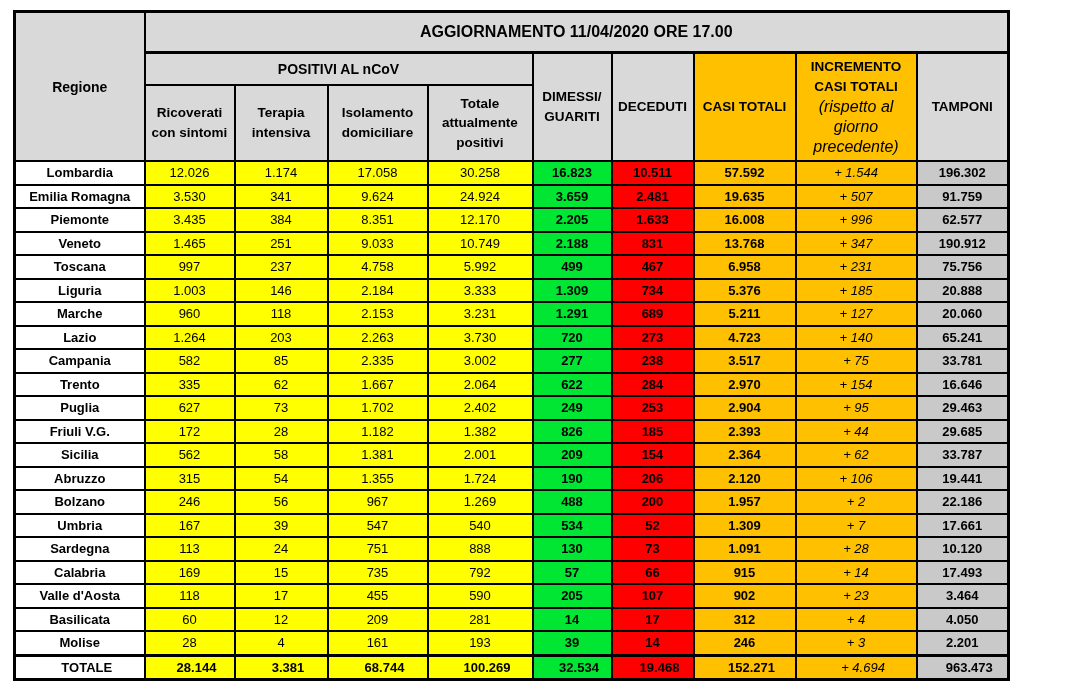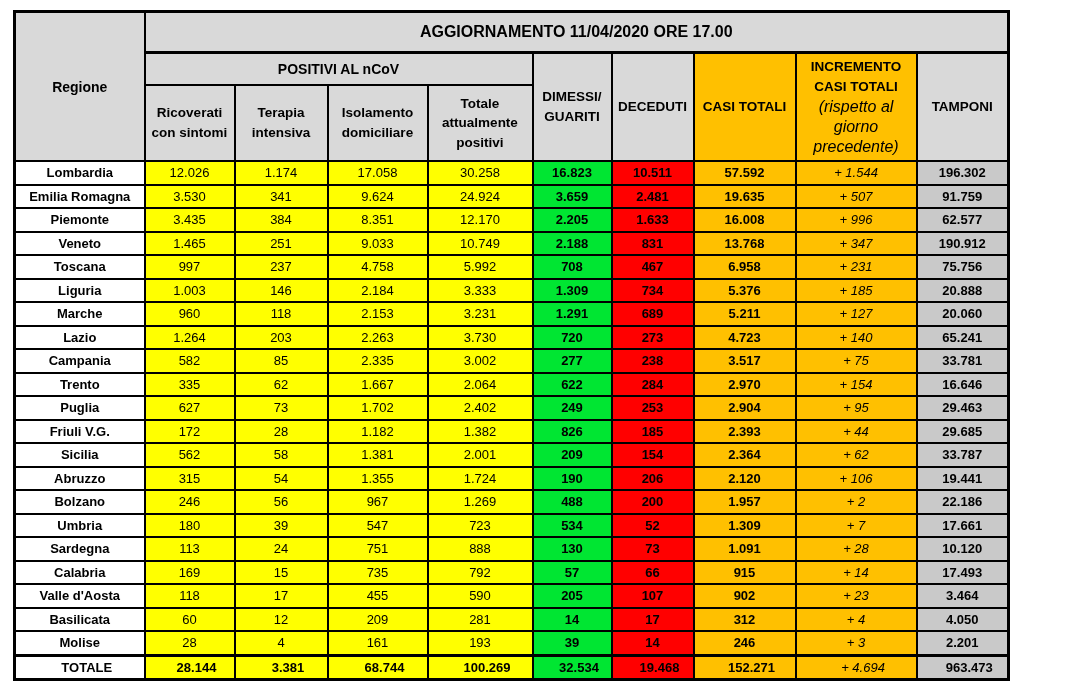--- a/index.html
+++ b/index.html
@@ -127,21 +127,21 @@
           <td class="c-casi_totali">13.768</td>
           <td class="c-incremento">+ 347</td>
           <td class="c-tamponi">190.912</td>
         </tr>
         <tr>
           <td class="c-region">Toscana</td>
           <td class="c-ricoverati">997</td>
           <td class="c-terapia">237</td>
           <td class="c-isolamento">4.758</td>
           <td class="c-totale_positivi">5.992</td>
-          <td class="c-dimessi">708</td>
+          <td class="c-dimessi">499</td>
           <td class="c-deceduti">467</td>
           <td class="c-casi_totali">6.958</td>
           <td class="c-incremento">+ 231</td>
           <td class="c-tamponi">75.756</td>
         </tr>
         <tr>
           <td class="c-region">Liguria</td>
           <td class="c-ricoverati">1.003</td>
           <td class="c-terapia">146</td>
           <td class="c-isolamento">2.184</td>
@@ -255,24 +255,24 @@
           <td class="c-isolamento">967</td>
           <td class="c-totale_positivi">1.269</td>
           <td class="c-dimessi">488</td>
           <td class="c-deceduti">200</td>
           <td class="c-casi_totali">1.957</td>
           <td class="c-incremento">+ 2</td>
           <td class="c-tamponi">22.186</td>
         </tr>
         <tr>
           <td class="c-region">Umbria</td>
-          <td class="c-ricoverati">180</td>
+          <td class="c-ricoverati">167</td>
           <td class="c-terapia">39</td>
           <td class="c-isolamento">547</td>
-          <td class="c-totale_positivi">723</td>
+          <td class="c-totale_positivi">540</td>
           <td class="c-dimessi">534</td>
           <td class="c-deceduti">52</td>
           <td class="c-casi_totali">1.309</td>
           <td class="c-incremento">+ 7</td>
           <td class="c-tamponi">17.661</td>
         </tr>
         <tr>
           <td class="c-region">Sardegna</td>
           <td class="c-ricoverati">113</td>
           <td class="c-terapia">24</td>

